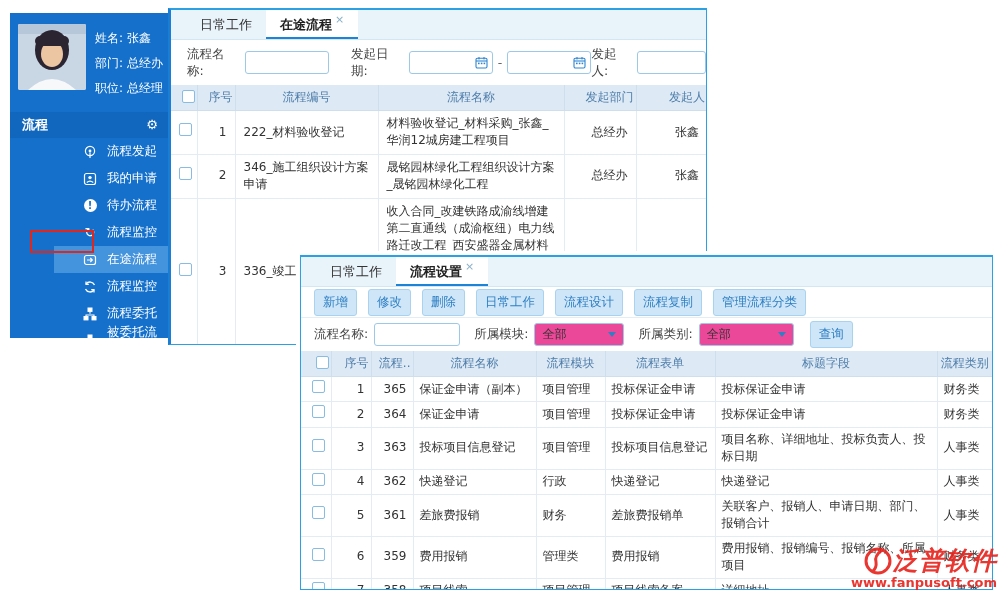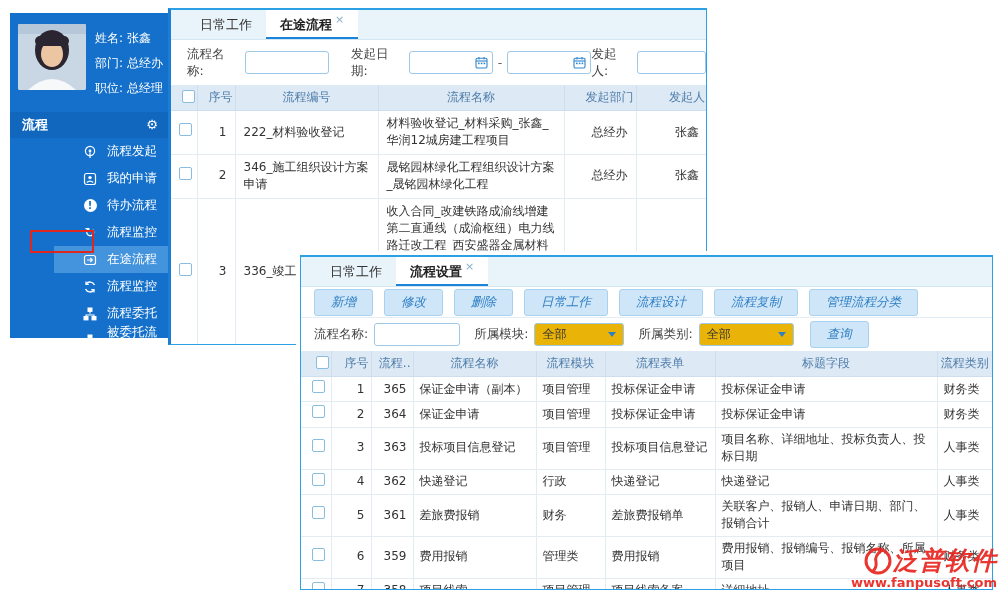--- a/index.html
+++ b/index.html
@@ -22,23 +22,23 @@
 
   
   .window { background:#fff; border:1px solid #2ba0e3; border-top:2px solid #2ba0e3; overflow:hidden; }
   .tabbar { background:#e9f3fa; border-bottom:1px solid #d3e6f3; display:flex; height:30px; padding-left:15px; }
   .tab { padding:0 14px; line-height:29px; font-size:13px; color:#333; cursor:pointer; position:relative; }
   .tab.active { background:#fff; font-weight:bold; color:#222; border-bottom:2px solid #1b83d8; }
   .tab .close { font-size:11px; color:#8ab0c8; font-weight:normal; position:relative; top:-6px; margin-left:3px; }
   .filters { display:flex; align-items:center; font-size:12.5px; color:#444; }
   .inp { background:#fff; border:1px solid #9ec8e8; border-radius:3px; height:23px; position:relative; }
   .inp .cal { position:absolute; right:4px; top:4px; }
-  .drop { background:#eab308; border:1px solid #9ec8e8; border-radius:3px; height:23px; font-size:12px; color:#333; display:flex; align-items:center; justify-content:space-between; padding:0 7px; cursor:pointer; }
+  .drop { background:#ec4899; border:1px solid #9ec8e8; border-radius:3px; height:23px; font-size:12px; color:#333; display:flex; align-items:center; justify-content:space-between; padding:0 7px; cursor:pointer; }
   .caret { width:0; height:0; border-left:4px solid transparent; border-right:4px solid transparent; border-top:5px solid #2e7fc4; }
-  .btn { background:#cfe6f8; border:1px solid #a9d2ef; border-radius:3px; color:#2e7fc4; font-size:12.5px; padding:4px 16px; cursor:pointer; font-family:inherit;font-style:italic; }
+  .btn { background:#cfe6f8; border:1px solid #a9d2ef; border-radius:3px; color:#2e7fc4; font-size:12.5px; padding:4px 8px; cursor:pointer; font-family:inherit; }
 
   
   table { border-collapse:collapse; width:100%; table-layout:fixed; }
   th { background:#dde9f4; color:#4e7dab; font-weight:normal; font-size:12px; height:22px; border:1px solid #cfdeec; border-top:none; }
   td { font-size:12px; color:#333; border:1px solid #e4ecf3; padding:4px 6px; word-break:break-all; line-height:1.45; background:#fff; }
   th:first-child, td:first-child { border-left:none; }
   th:last-child, td:last-child { border-right:none; }
   .cb { display:inline-block; width:13px; height:13px; border:1px solid #88bce0; border-radius:2px; background:#fff; cursor:pointer; }
   td.c, th.c { text-align:right; padding:4px 2px; }
 

